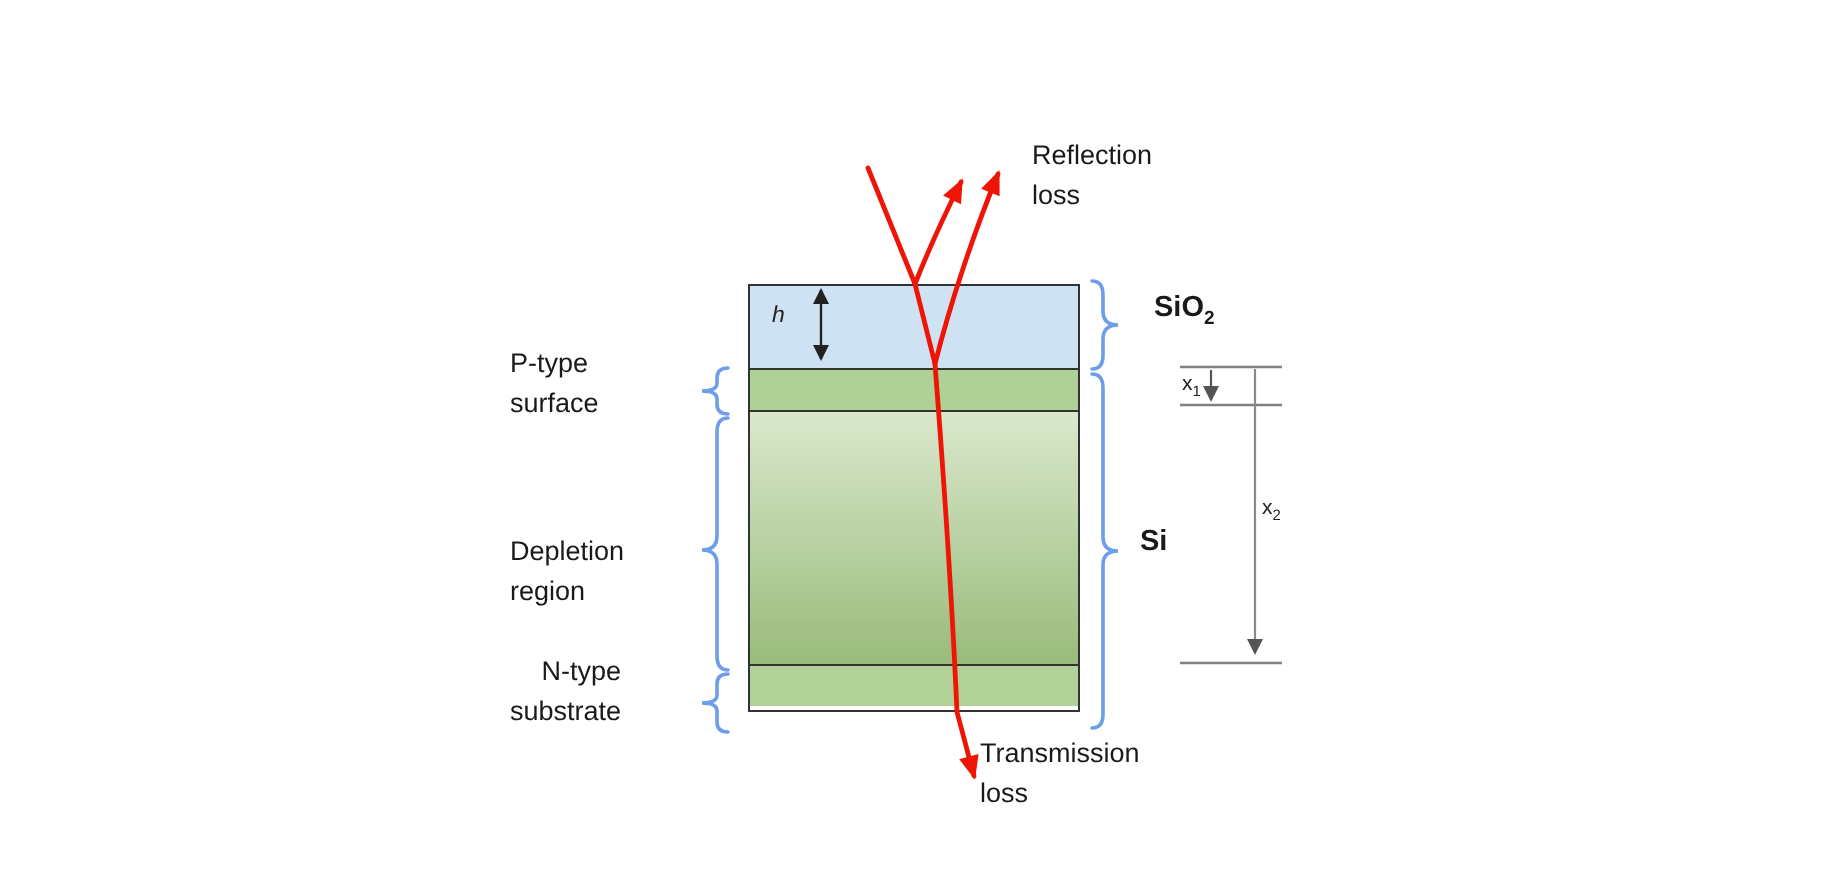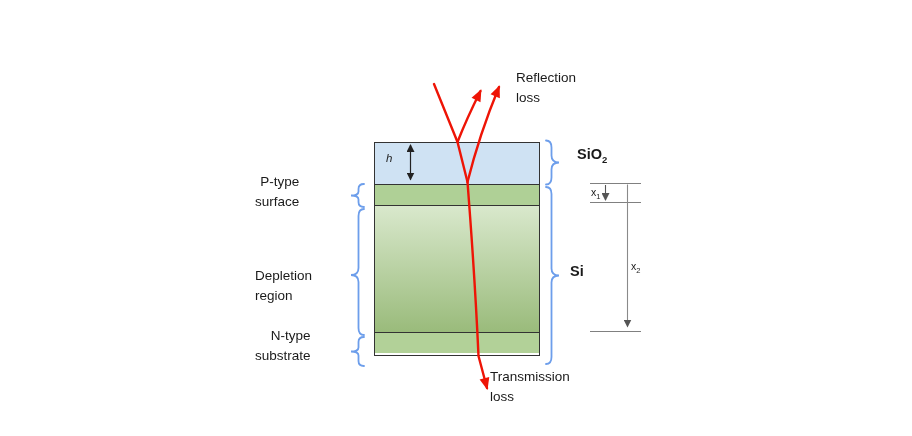--- a/index.html
+++ b/index.html
@@ -79,28 +79,28 @@
       <line x1="627.5" y1="184.5" x2="627.5" y2="326.5" stroke="#8a8a8a" stroke-width="1.1" marker-end="url(#arrow-gray)"></line>
       <line x1="590" y1="331.5" x2="641" y2="331.5" stroke="#808080" stroke-width="1.2"></line>
     </g>
   </svg>
 
   <div class="lbl" style="left:516px;top:68px;">Reflection
 loss</div>
   <div class="lbl" style="left:490px;top:367px;">Transmission
 loss</div>
 
-  <div class="lbl" style="left:255px;top:172px;text-align:right;">P-type
+  <div class="lbl" style="left:255px;top:172px;">P-type
 surface</div>
   <div class="lbl" style="left:255px;top:246px;margin-top:20px;">Depletion
 region</div>
   <div class="lbl" style="left:255px;top:326px;text-align:right;">N-type
 substrate</div>
 
   <div class="mat" style="left:577px;top:145px;"><span>SiO</span><sub>2</sub></div>
   <div class="mat" style="left:570px;top:262px;">Si</div>
 
   <div id="h-label" style="left:386px;top:152px;">h</div>
 
   <div class="dim" style="left:591px;top:186px;"><span>x</span><sub>1</sub></div>
-  <div class="dim" style="left:631px;top:260px;"><span>x</span><sub>2</sub></div>
+  <div class="dim" style="left:631px;top:248px;"><span>x</span><sub>2</sub></div>
 
 </div>
 
 </body></html>

